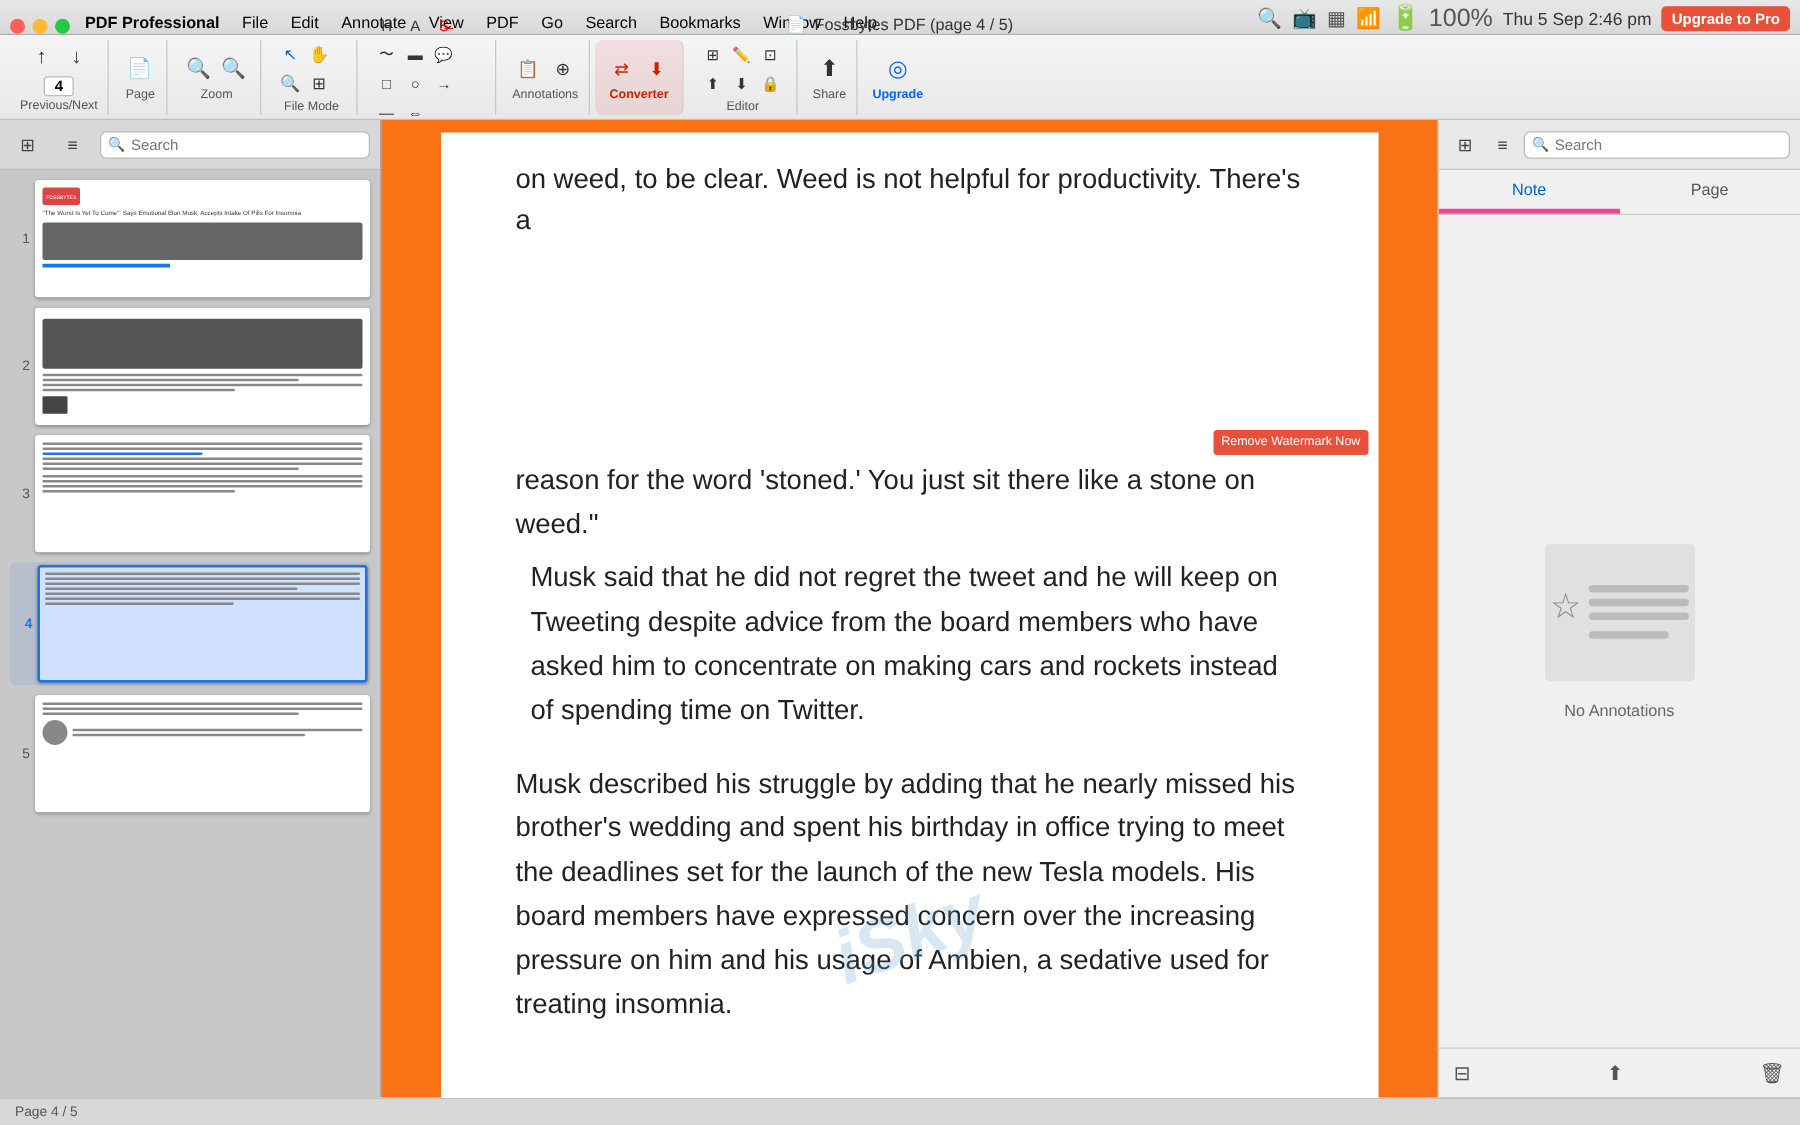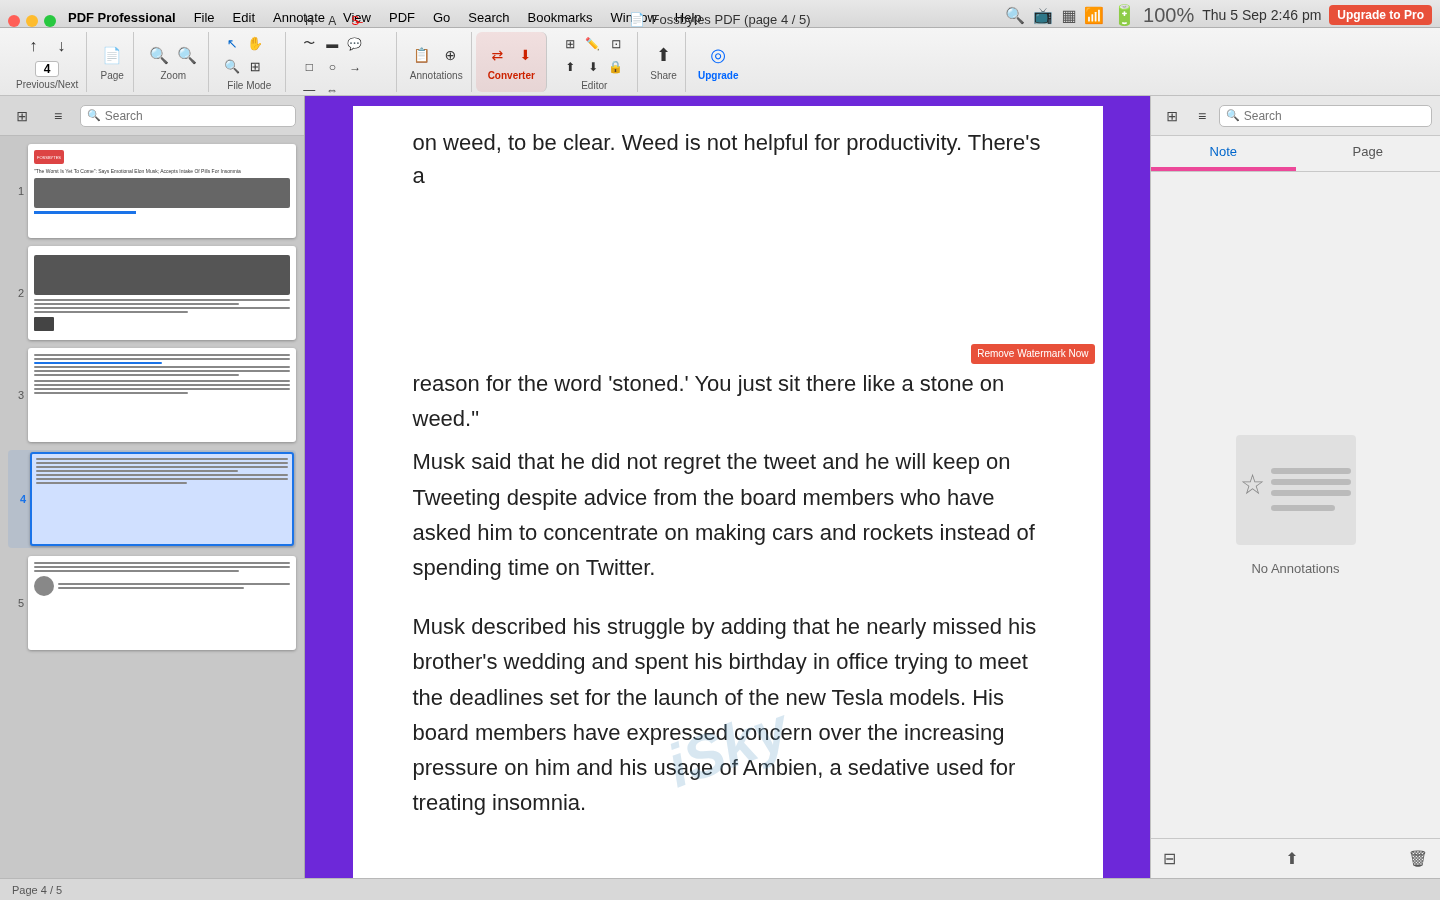--- a/index.html
+++ b/index.html
@@ -90,21 +90,21 @@
     .thumb-image-area { width: 100%; height: 35px; background: #888; margin: 3px 0; border-radius: 2px; }
     .thumb-text-lines { display: flex; flex-direction: column; gap: 2px; }
     .thumb-line { height: 2px; background: #888; border-radius: 1px; }
     .thumb-line.short { width: 60%; }
     .thumb-line.med { width: 80%; }
     .thumb-line.full { width: 100%; }
 
     
     .pdf-area {
       flex: 1;
-      background: #6d28d9;
+      background: #f97316;
       overflow: hidden;
       display: flex;
       flex-direction: column;
       position: relative;
       align-items: center;
     }
     .page-section {
       background: white;
       margin: 0 auto;
       width: 750px;
@@ -483,21 +483,21 @@
     <div class="pdf-scroll-area">
 
       <div class="page-section top">
         <p>on weed, to be clear. Weed is not helpful for productivity. There's a</p>
       </div>
       <div class="page-break"></div>
 
       <div class="page-section main" style="position:relative;flex:none;height:580px;">
         <div class="remove-watermark-btn">Remove Watermark Now</div>
         <p style="margin-bottom:8px;">reason for the word 'stoned.' You just sit there like a stone on weed."</p>
-        <p style="margin-bottom:24px;">Musk said that he did not regret the tweet and he will keep on Tweeting despite advice from the board members who have asked him to concentrate on making cars and rockets instead of spending time on Twitter.</p>
+        <p style="margin-bottom:24px;margin-left:12px;">Musk said that he did not regret the tweet and he will keep on Tweeting despite advice from the board members who have asked him to concentrate on making cars and rockets instead of spending time on Twitter.</p>
         <p>Musk described his struggle by adding that he nearly missed his brother's wedding and spent his birthday in office trying to meet the deadlines set for the launch of the new Tesla models. His board members have expressed concern over the increasing pressure on him and his usage of Ambien, a sedative used for treating insomnia.</p>
         <div class="watermark">iSky</div>
       </div>
     </div>
   </div>
 
   <div class="right-panel">
     <div class="right-panel-toolbar">
       <div style="width:26px;height:26px;display:flex;align-items:center;justify-content:center;font-size:14px;cursor:pointer;border-radius:3px;color:#444;">⊞</div>
       <div style="width:26px;height:26px;display:flex;align-items:center;justify-content:center;font-size:14px;cursor:pointer;border-radius:3px;color:#444;">≡</div>

